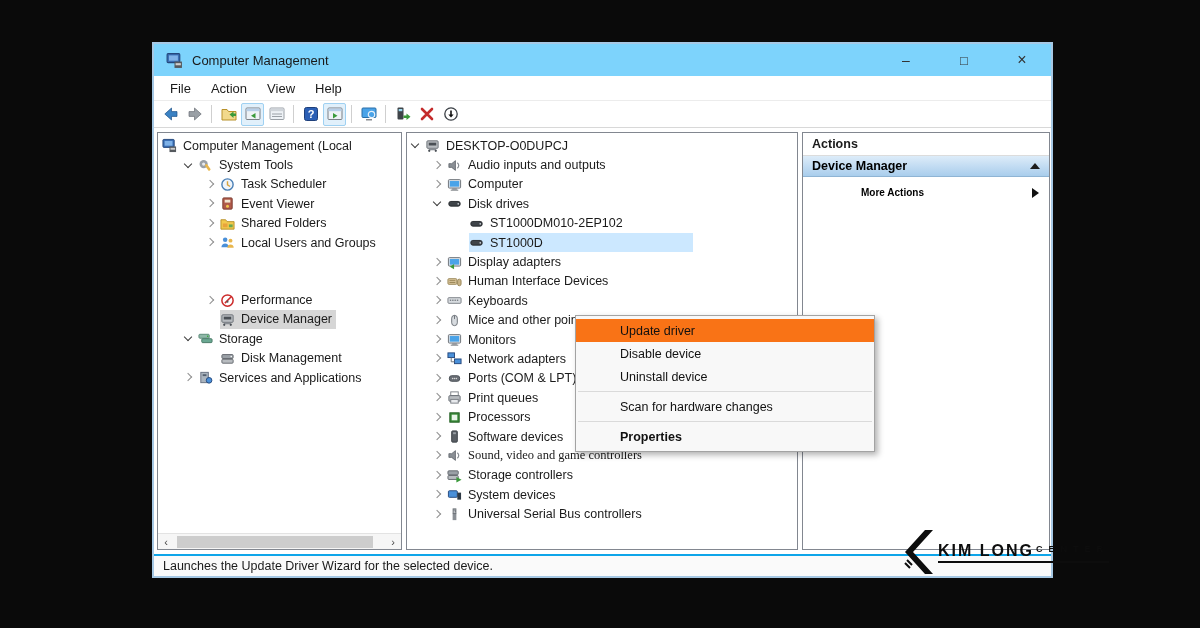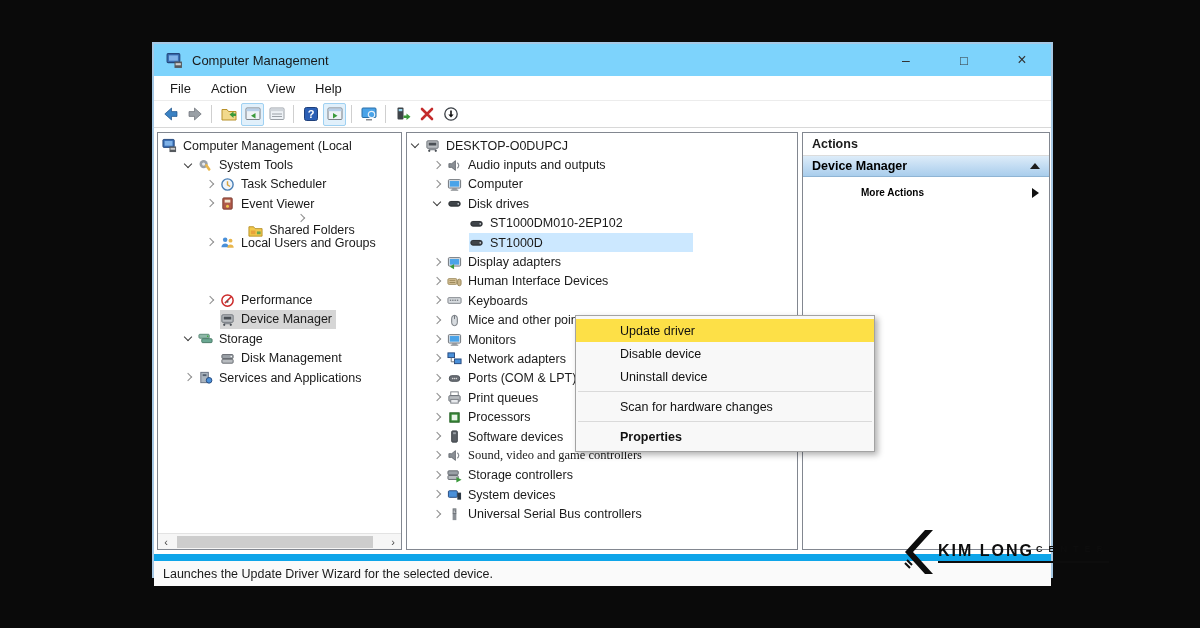--- a/index.html
+++ b/index.html
@@ -55,26 +55,26 @@
   .hs-thumb{position:absolute;left:19px;top:2px;width:196px;height:12px;background:#cdcdcd}
 
   
   .actions-header{height:23px;display:flex;align-items:center;padding:0 9px;font-size:12.5px;font-weight:bold;border-bottom:1px solid #dcdcdc}
   .actions-group{height:21px;background:linear-gradient(#ddecf9,#a9cdec);border-bottom:1px solid #8fb4d4;display:flex;align-items:center;padding:0 9px;font-size:12.5px;font-weight:bold;width:100%;border-top:none;border-left:none;border-right:none;font-family:inherit}
   .caret-up{margin-left:auto;width:0;height:0;border-left:5px solid transparent;border-right:5px solid transparent;border-bottom:6px solid #1c1c1c}
   .more-actions{display:flex;align-items:center;width:100%;padding:10px 10px 0 58px;font-size:10px;font-weight:bold;background:transparent;border:none;font-family:inherit}
   .arrow-right{margin-left:auto;width:0;height:0;border-top:5px solid transparent;border-bottom:5px solid transparent;border-left:7px solid #111}
 
   
-  .statusbar{height:32px;border-top:7px solid #0ea5e9;display:flex;align-items:center;padding:0 9px;font-size:12.5px;background:#fafafa}
+  .statusbar{height:22px;border-top:2px solid #0ea5e9;display:flex;align-items:center;padding:0 9px;font-size:12.5px;background:#fafafa}
 
   
   .ctx{position:absolute;left:421px;top:187px;width:300px;background:#f8f8f8;border:1px solid #a3a3a3;box-shadow:3px 3px 6px rgba(0,0,0,.3);padding:3px 0;z-index:40;font-size:12.5px}
   .ctx-item{height:23px;display:flex;align-items:center;padding-left:44px;width:100%;background:transparent;border:none;font-family:inherit;font-size:12.5px;color:#111;text-align:left}
-  .ctx-item.hl{background:#fde047}
+  .ctx-item.hl{background:#f97316}
   .ctx-item.bold{font-weight:bold}
   .ctx-sep{height:1px;background:#dadada;margin:3px 2px}
 
   
   .watermark{position:absolute;left:901px;top:530px;display:flex;align-items:center;gap:5px;z-index:60}
   .wm-k{width:32px;height:44px}
   .wm-text{display:flex;flex-direction:row}
   .wm-line1{font-size:16px;font-weight:bold;letter-spacing:2px;color:#0d0d0d;border-bottom:2px solid #0d0d0d;padding-bottom:1px}
   .wm-line2{font-size:9px;font-weight:bold;letter-spacing:6px;color:#0d0d0d;border-bottom:2px solid #0d0d0d;padding:2px 0 2px 2px}
 
@@ -389,21 +389,21 @@
   </div>
           <div class="tree-row" style="padding-left: 48px;">
     <span class="exp collapsed"></span>
     <span class="lblwrap">
       <svg class="ic">
                 <use href="#ic-event"></use>
               </svg>
       <span class="lbl">Event Viewer</span>
     </span>
   </div>
-          <div class="tree-row" style="padding-left: 48px; flex-direction: column;">
+          <div class="tree-row" style="padding-left: 48px;">
     <span class="exp collapsed"></span>
     <span class="lblwrap">
       <svg class="ic">
                 <use href="#ic-folder"></use>
               </svg>
       <span class="lbl">Shared Folders</span>
     </span>
   </div>
           <div class="tree-row" style="padding-left: 48px;">
     <span class="exp collapsed"></span>

